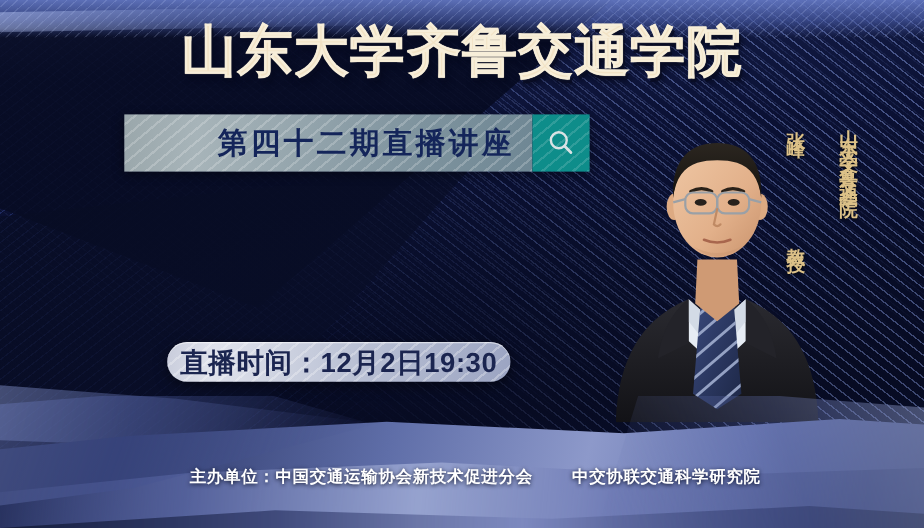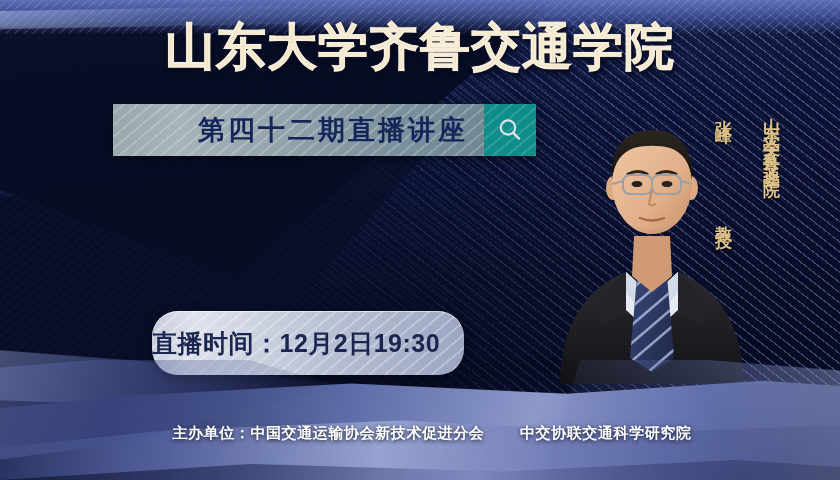--- a/index.html
+++ b/index.html
@@ -171,24 +171,24 @@
     font-size:40px; line-height:50px; font-weight:bold;
     letter-spacing:2px;
     color:#c9963f;
     text-shadow:1px 2px 4px rgba(0,0,0,0.7);
     white-space:nowrap;
   }
 
   
   .time-pill{
     position:absolute; left:152px; top:311px;
-    width:312px; height:64px;
+    width:312px; height:36px;
     border-radius:26px;
     background:linear-gradient(100deg,#c8ccdb 0%, #dfe2ec 14%, #cdd2e0 34%, #b9c0d4 56%, #aab2cb 78%, #9ba4c2 100%);
-    display:flex; align-items:center; 
+    display:flex; align-items:center; justify-content:center;
     box-shadow:0 3px 12px rgba(0,0,0,0.5), inset 0 1px 0 rgba(255,255,255,0.55);
     overflow:hidden;
   }
   .time-pill::after{
     content:""; position:absolute; inset:0;
     background-image:repeating-linear-gradient(-40deg, rgba(255,255,255,0.28) 0 2px, rgba(0,0,0,0) 2px 10px);
     pointer-events:none;
   }
   .time-text{
     position:relative; z-index:2;

